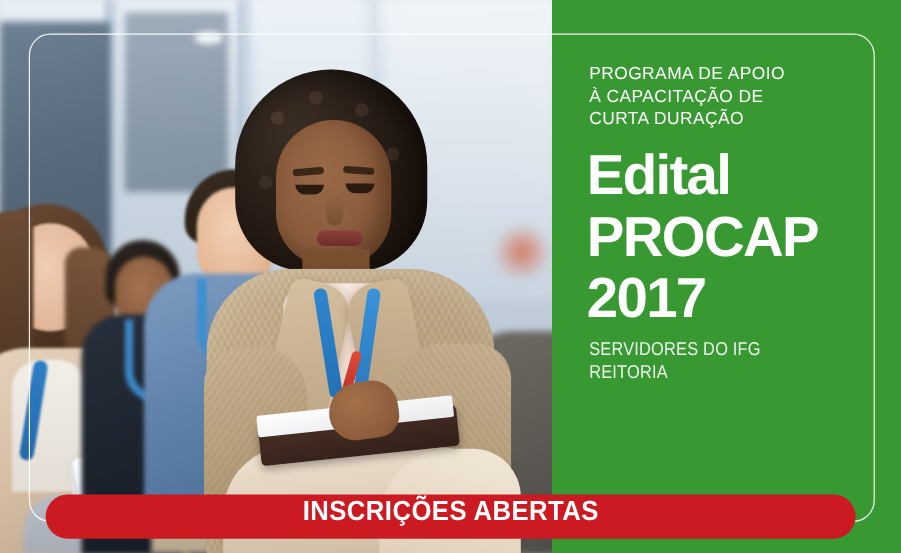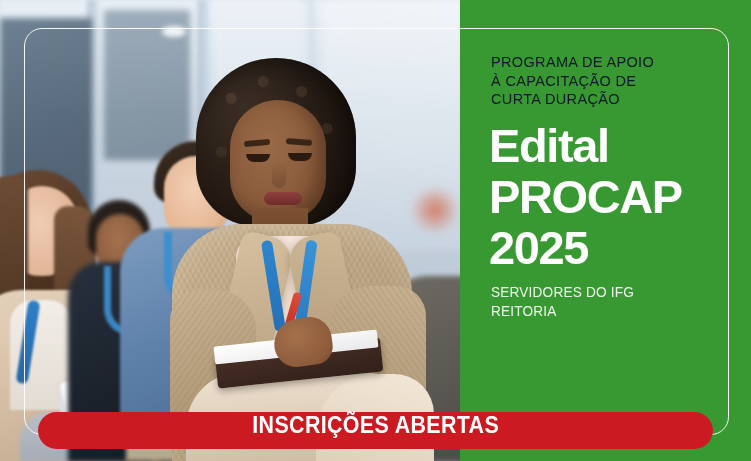--- a/index.html
+++ b/index.html
@@ -426,21 +426,21 @@
     top: 0;
     width: 291px;
     height: 461px;
     background: #389932;
   }
 
   .kicker {
     position: absolute;
     left: 491px;
     top: 53px;
-    color: #0f172a;
+    color: #ffffff;
     font-size: 14.5px;
     line-height: 18.5px;
     letter-spacing: .35px;
     font-weight: 400;
     white-space: pre-line;
   }
 
   .headline {
     position: absolute;
     left: 489px;
@@ -577,21 +577,21 @@
   </div>
 
   <div class="green-panel"></div>
 
   <div class="kicker">PROGRAMA DE APOIO
 À CAPACITAÇÃO DE
 CURTA DURAÇÃO</div>
 
   <div class="headline">Edital
 PROCAP
-2025</div>
+2017</div>
 
   <div class="subline">SERVIDORES DO IFG
 REITORIA</div>
 
   <div class="frame"></div>
 
   <div class="cta">
     <span class="cta-label">INSCRIÇÕES ABERTAS</span>
   </div>
 

